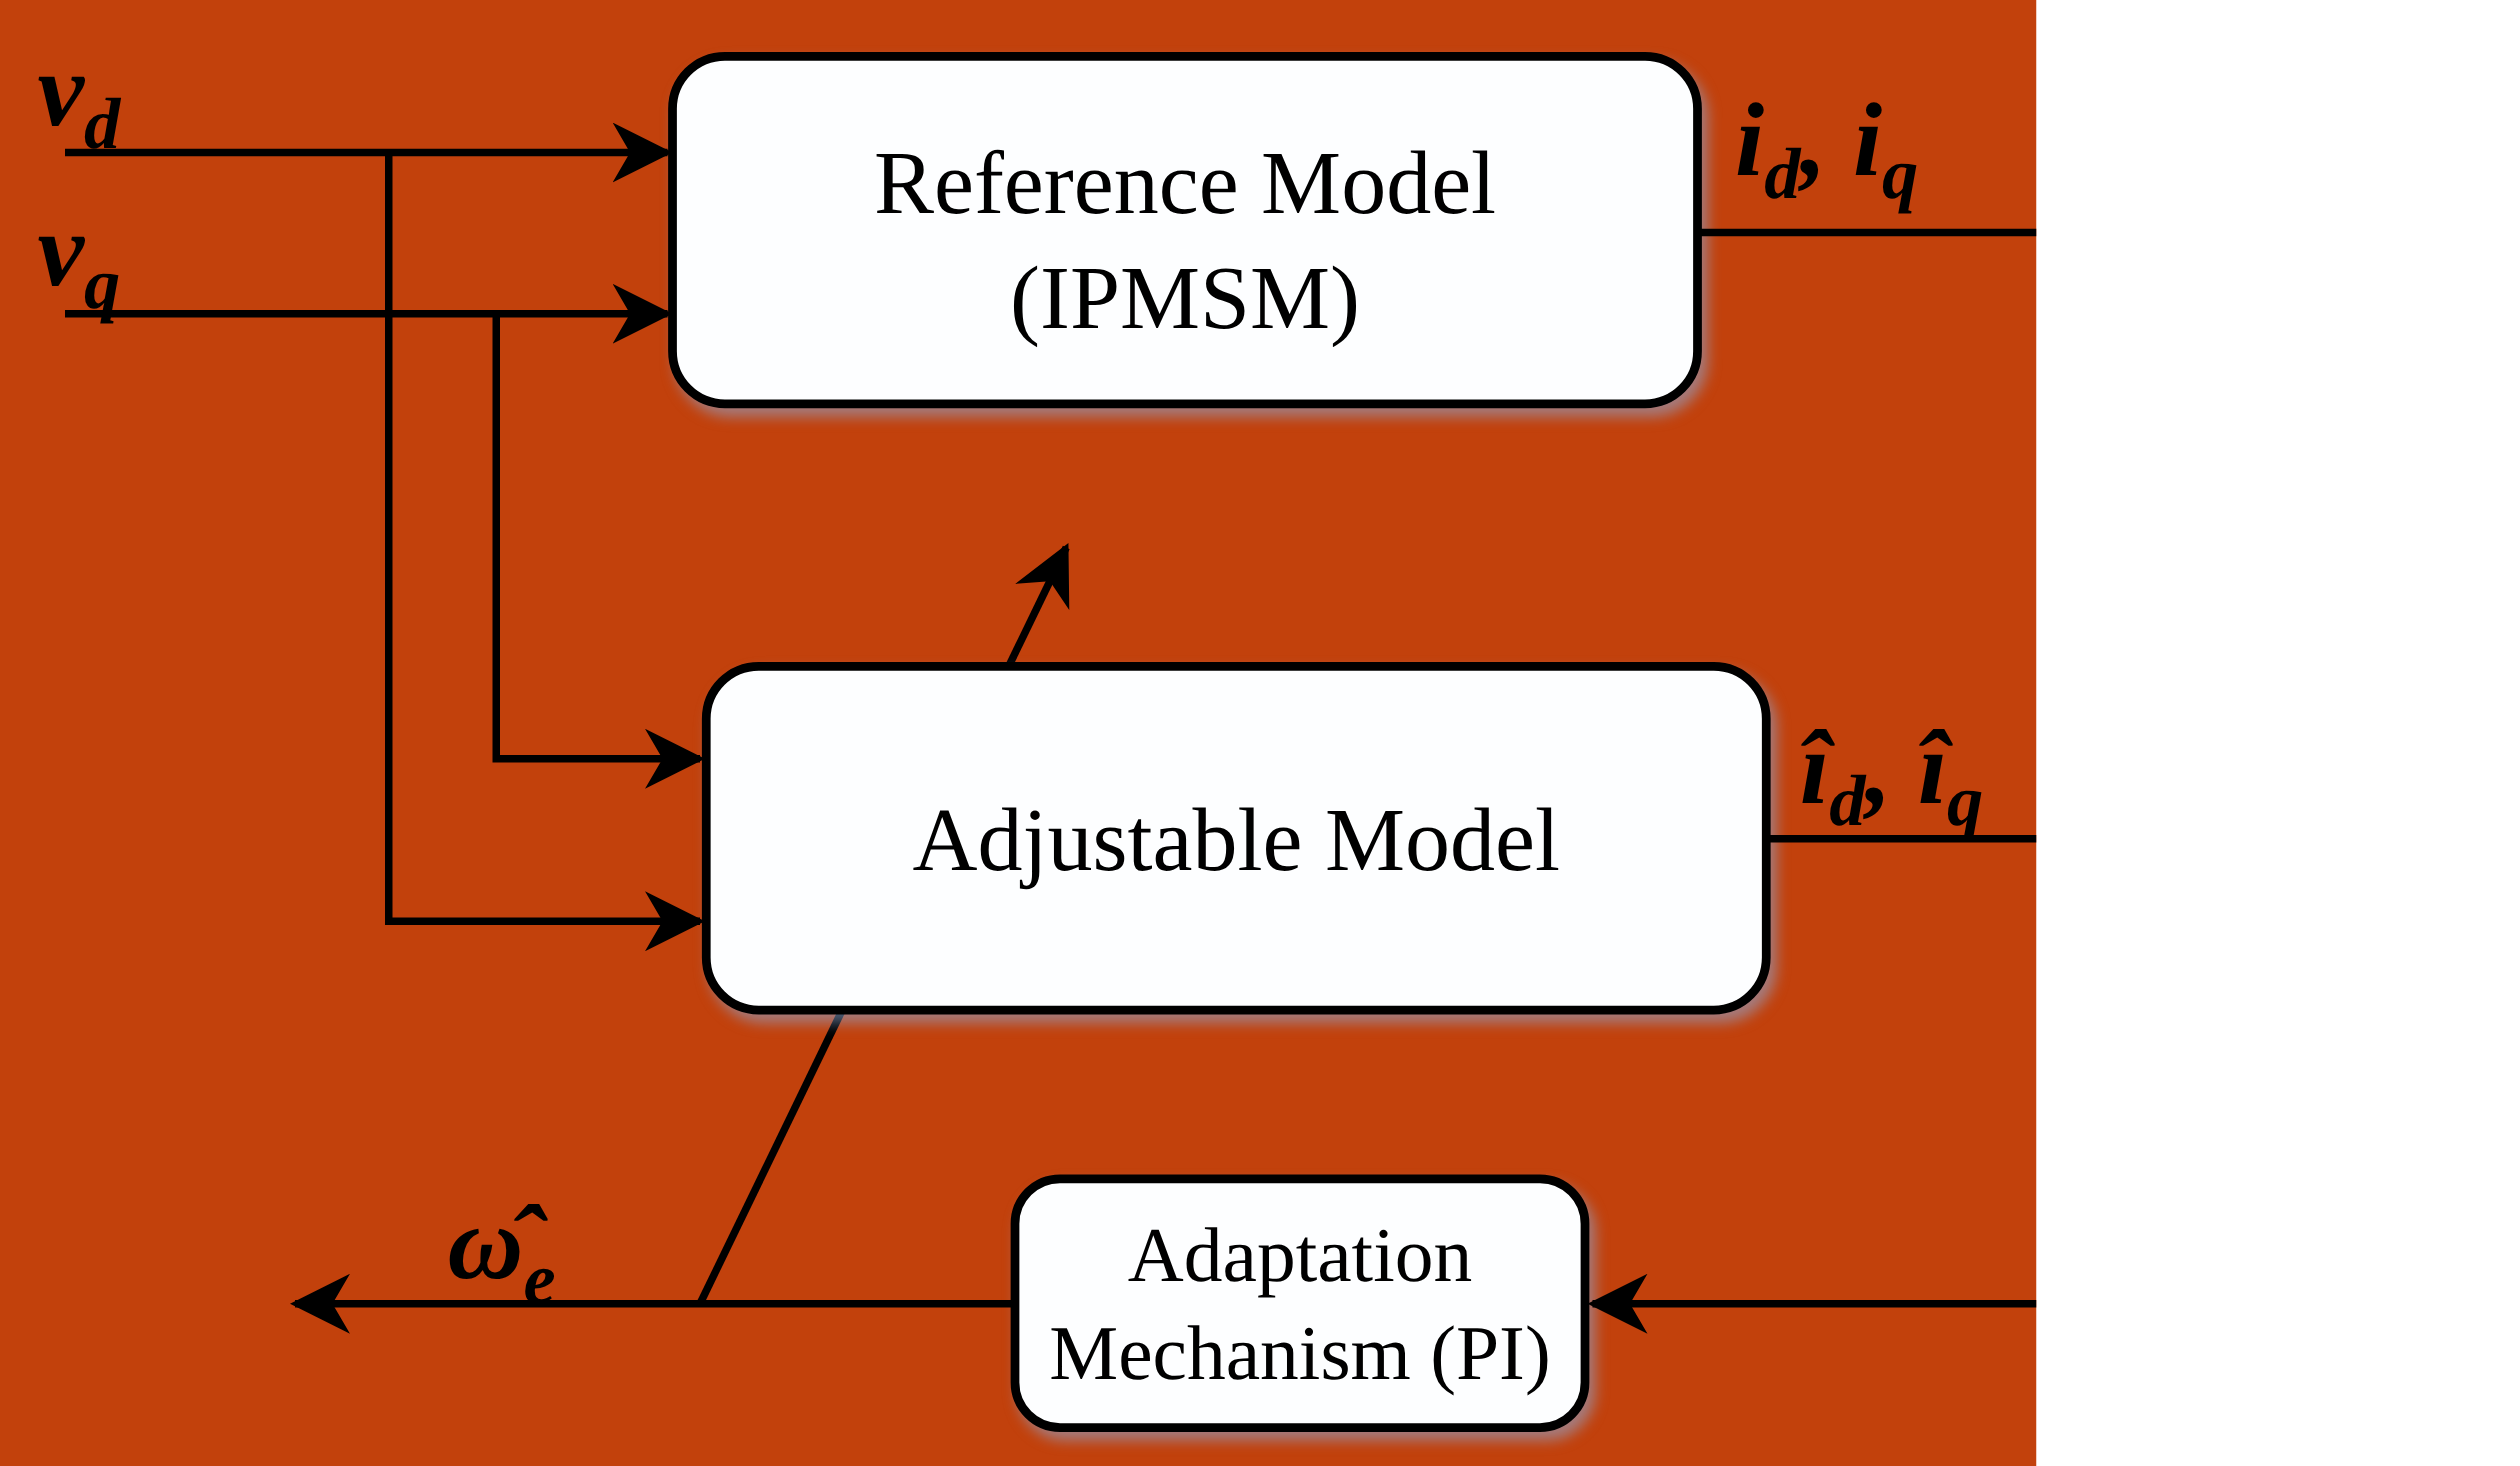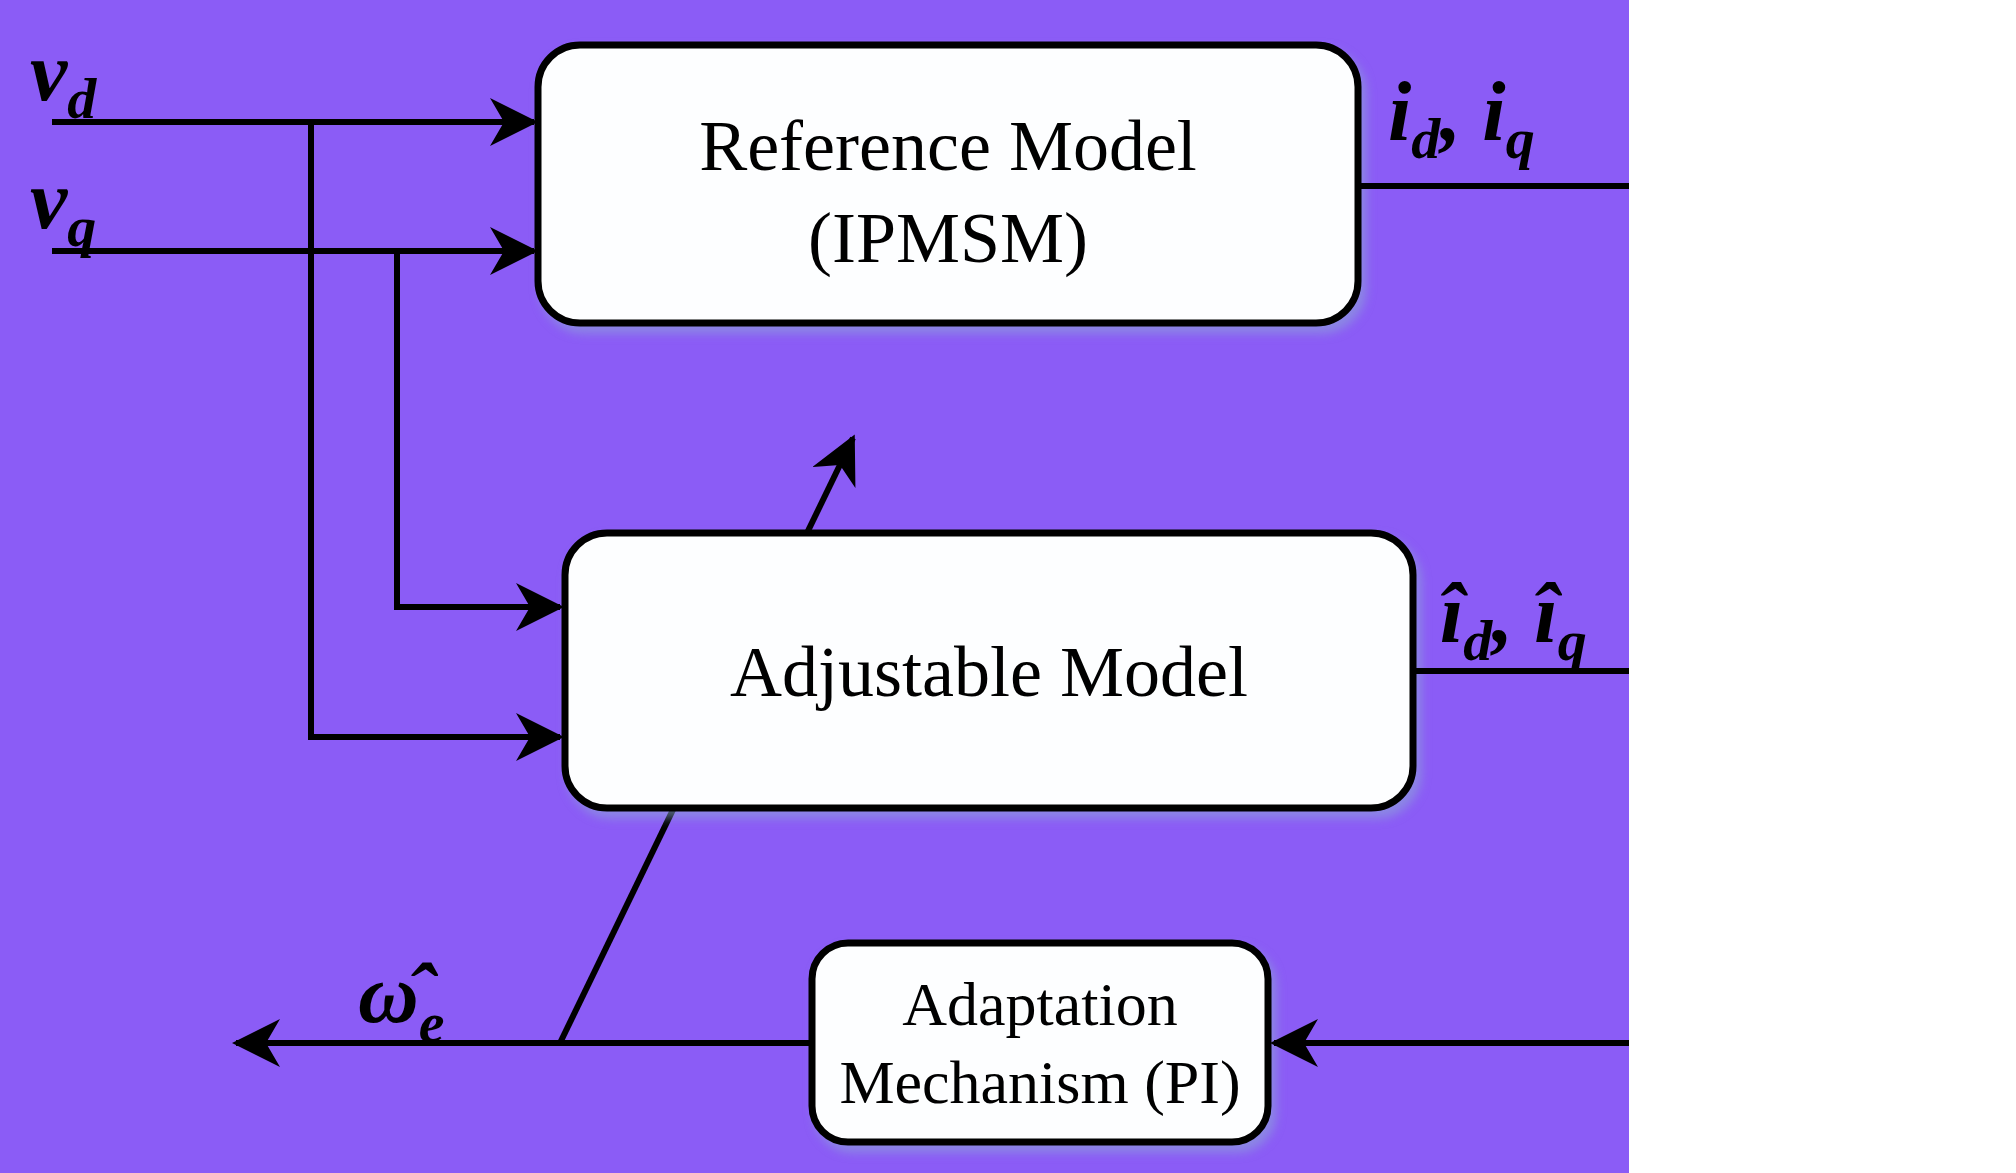--- a/index.html
+++ b/index.html
@@ -1,19 +1,19 @@
 <!DOCTYPE html>
 <html><head>
 <meta charset="utf-8">
 <style>
   html,body { margin:0; padding:0; background:#ffffff; }
   .stage {
     position:relative;
     width:1629px; height:1173px;
-    background:#8b5cf6;
+    background:#c2410c;
     font-family:"Liberation Serif", serif;
     overflow:hidden;
   }
   svg { position:absolute; inset:0; }
 
   .conn   { fill:none; stroke:#000000; stroke-width:6; }
   .box    { fill:#fdfeff; stroke:#000000; stroke-width:7;
             filter: drop-shadow(5px 7px 5px rgba(140,170,215,0.55)); }
   .arrowhead { fill:#000000; }
 

